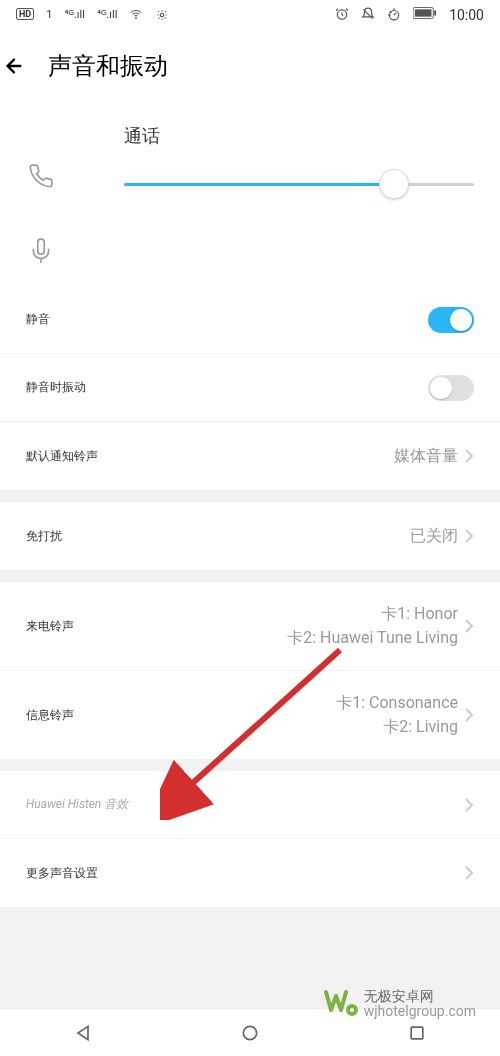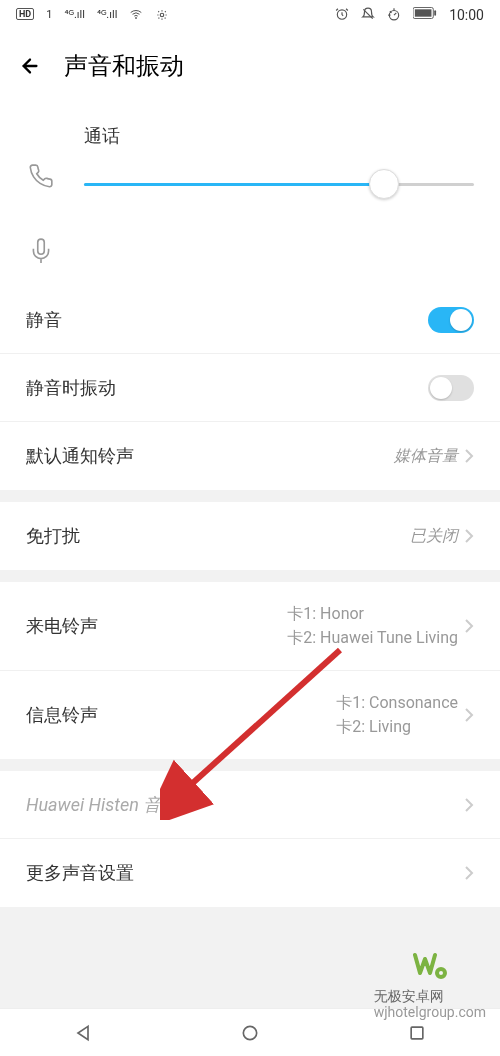--- a/index.html
+++ b/index.html
@@ -37,21 +37,21 @@
     }
     .hd-badge {
       border: 1px solid #555;
       border-radius: 2px;
       padding: 0 2px;
       font-size: 9px;
       font-weight: bold;
     }
     .header {
       background: #fff;
-      padding: 20px 16px 24px 16px;
+      padding: 20px 16px 24px 0;
       display: flex;
       align-items: center;
       gap: 20px;
     }
     .back-btn {
       width: 28px;
       height: 28px;
       display: flex;
       align-items: center;
       justify-content: center;
@@ -82,20 +82,21 @@
       width: 30px;
       height: 30px;
       display: flex;
       align-items: center;
       justify-content: center;
       color: #999;
       margin-top: 26px;
     }
     .slider-body {
       flex: 1;
+      margin-left: 40px;
     }
     .slider-label {
       font-size: 18px;
       color: #333;
       margin-bottom: 18px;
     }
     .slider-track {
       position: relative;
       height: 36px;
       display: flex;
@@ -129,44 +130,44 @@
       align-items: center;
       justify-content: space-between;
       padding: 20px 26px;
       min-height: 68px;
       border-bottom: 1px solid #f0f0f0;
     }
     .setting-row:last-child {
       border-bottom: none;
     }
     .setting-label {
-      font-size: 18px;
+      font-size: 12px;
       color: #333;
     }
     .setting-label.disabled {
       color: #aaa;
       font-style: italic;
     }
     .setting-sub {
       font-size: 14px;
       color: #aaa;
       margin-top: 4px;
     }
     .setting-value {
       font-size: 16px;
       color: #999;
       text-align: right;
       display: flex;
       align-items: center;
       gap: 6px;
-      font-style: italic;
     }
     .setting-value-multi {
       font-size: 16px;
       color: #999;
+      text-align: right;
       line-height: 1.5;
     }
     .value-with-chevron {
       display: flex;
       align-items: center;
       gap: 6px;
     }
     .chevron {
       color: #ccc;
       display: inline-flex;
@@ -202,27 +203,26 @@
     .arrow-annotation {
       position: absolute;
       top: 620px;
       left: 160px;
       pointer-events: none;
       z-index: 10;
     }
     .watermark {
       position: absolute;
       bottom: 36px;
-      right: 14px;
+      right: 24px;
       display: flex;
       align-items: center;
       gap: 6px;
       color: #777;
       z-index: 5;
-      flex-direction: column;
     }
     .wm-logo {
       color: #7cb342;
       font-weight: bold;
     }
     .wm-text {
       display: flex;
       flex-direction: column;
       line-height: 1.1;
     }

